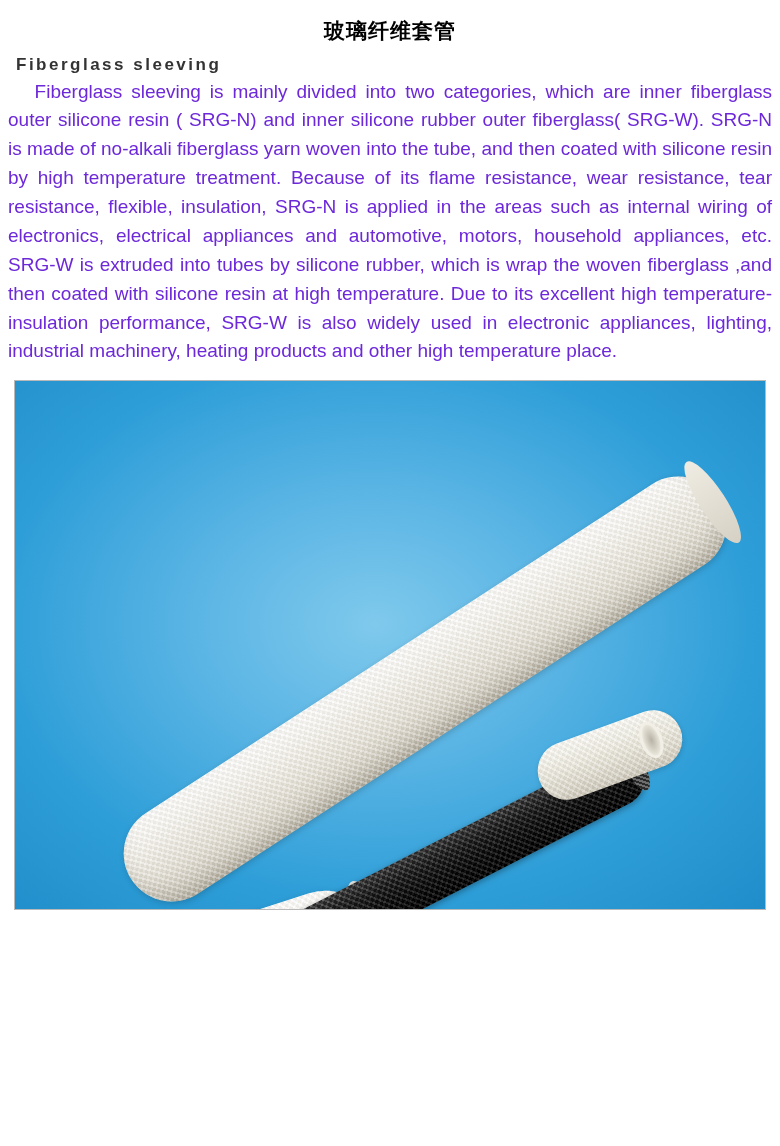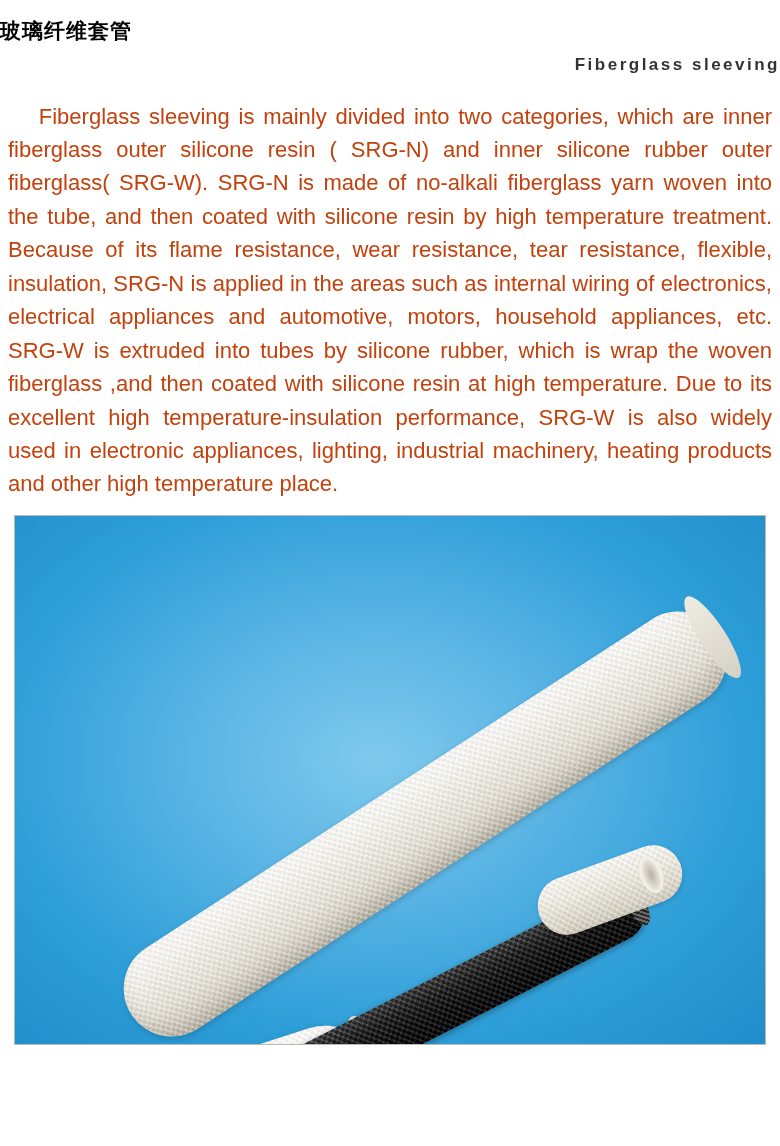--- a/index.html
+++ b/index.html
@@ -14,54 +14,54 @@
     color: #1a1a1a;
     overflow: hidden;
   }
   .page {
     width: 780px;
     height: 1146px;
     position: relative;
     box-sizing: border-box;
   }
   .title-cn {
-    text-align: left;
+    text-align: center;
     font-size: 21px;
     font-weight: bold;
     color: #000000;
     letter-spacing: 1px;
     margin: 18px 0 0 0;
     line-height: 1.2;
   }
   .title-en {
-    text-align: right;
+    text-align: left;
     font-size: 17px;
     color: #333333;
     letter-spacing: 2.5px;
     margin: 12px 0 0 16px;
     line-height: 1.2;
   }
   .body-cn {
     margin: 12px 8px 0 8px;
     font-size: 17.5px;
     line-height: 1.62;
     text-align: justify;
     text-align-last: left;
     text-justify: inter-ideograph;
     color: #111111;
     text-indent: 2em;
     letter-spacing: 0.5px;
   }
   .body-en {
-    margin: 24px 8px 0 8px;
-    font-size: 22px;
+    margin: 2px 8px 0 8px;
+    font-size: 19px;
     line-height: 1.52;
     text-align: justify;
     text-align-last: left;
-    color: #c2410c;
+    color: #6d28d9;
     text-indent: 1.4em;
   }
   .figure {
     margin: 14px 14px 0 14px;
     width: 752px;
     height: 530px;
     box-sizing: border-box;
     border: 1px solid #b9b9b9;
     background: #3aa8dd;
     position: relative;

